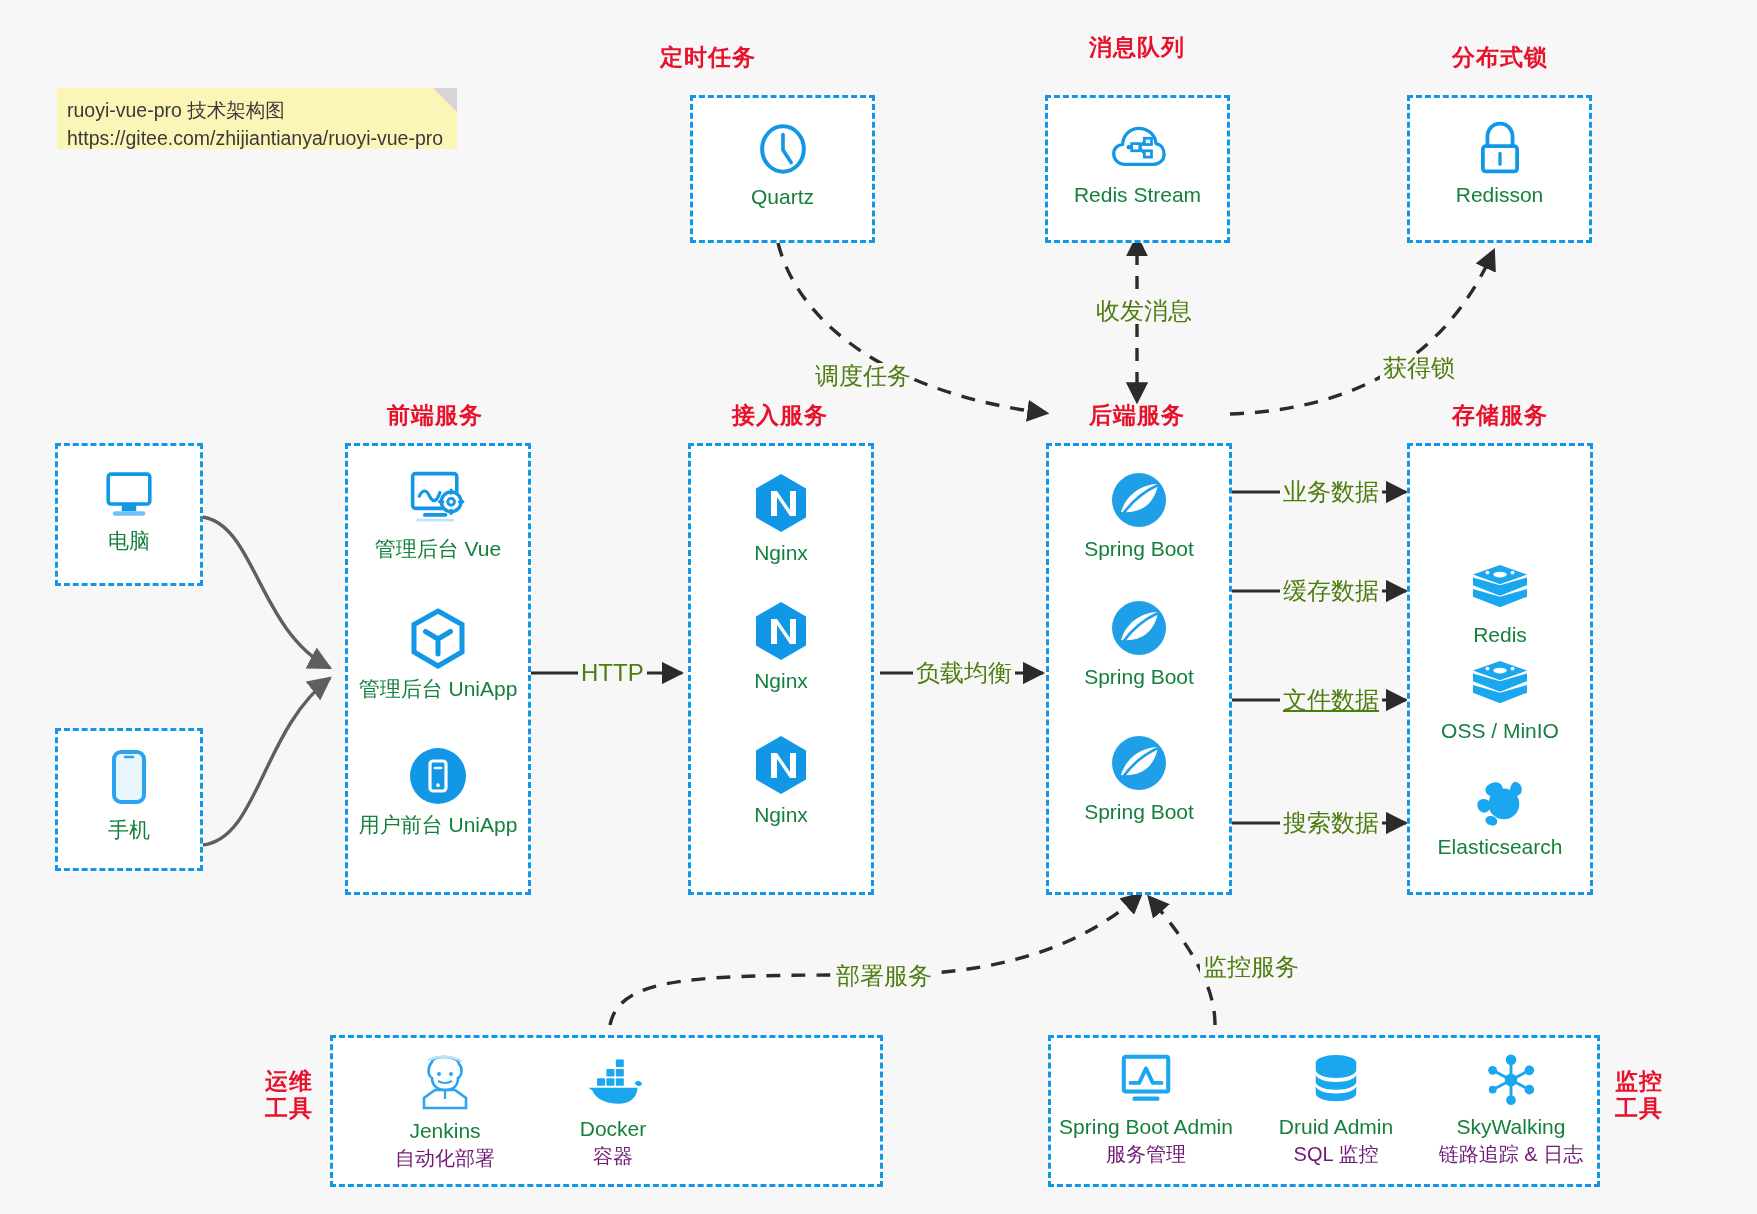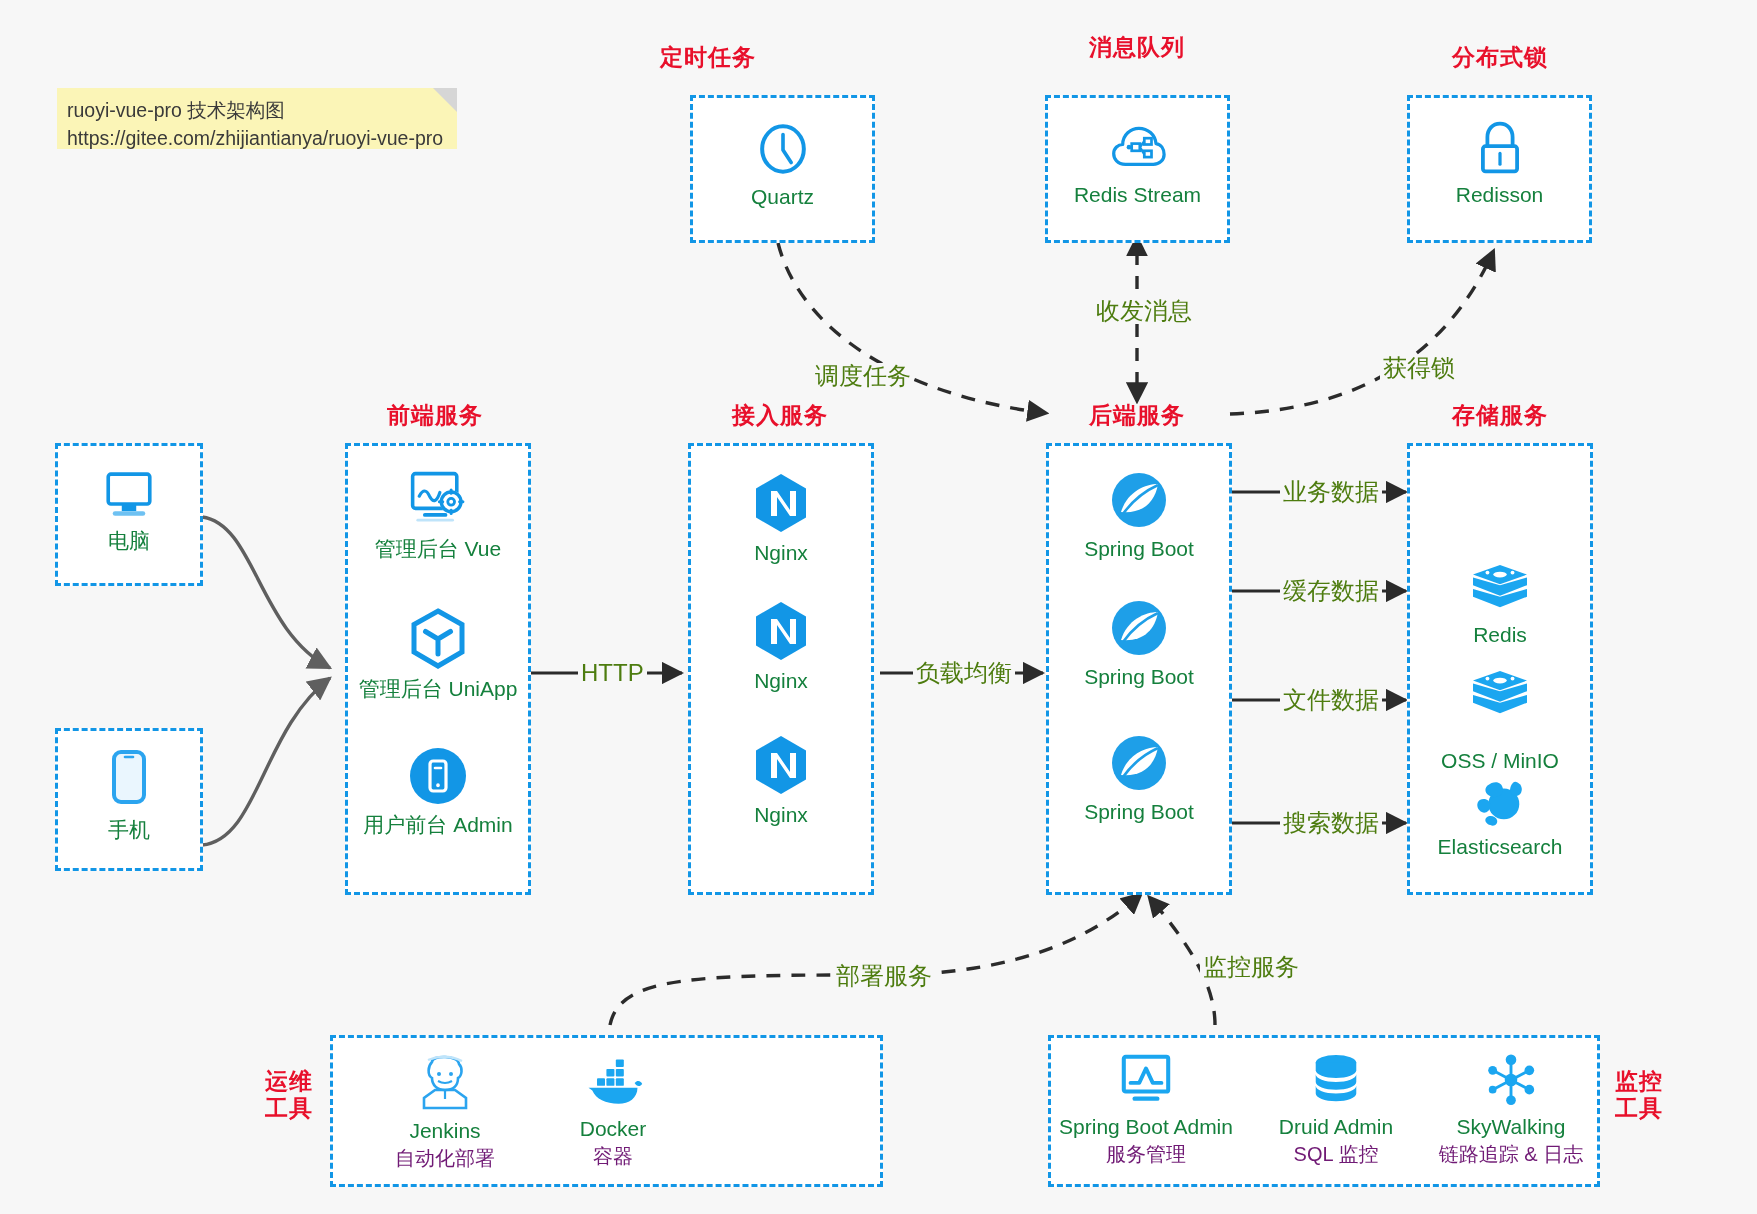--- a/index.html
+++ b/index.html
@@ -225,21 +225,21 @@
       <div class="lbl">管理后台 UniApp</div>
     </div>
 
     <div class="node" style="left:0;top:300px;width:180px;">
       <svg class="ico" width="60" height="60" viewBox="0 0 60 60">
         <circle cx="30" cy="30" r="28" fill="#1296e6"></circle>
         <rect x="22" y="15" width="16" height="30" rx="3.2" fill="none" stroke="#ffffff" stroke-width="3.2"></rect>
         <line x1="27" y1="22" x2="33" y2="22" stroke="#ffffff" stroke-width="2.6" stroke-linecap="round"></line>
         <line x1="30" y1="39" x2="30" y2="39.5" stroke="#ffffff" stroke-width="3.6" stroke-linecap="round"></line>
       </svg>
-      <div class="lbl">用户前台 Admin</div>
+      <div class="lbl">用户前台 UniApp</div>
     </div>
   </div>
 
   <div class="gtitle" style="left:690px;top:400px;width:180px;">接入服务</div>
   <div class="gbox" style="left:688px;top:443px;width:186px;height:452px;">
 
     <div class="node" style="left:0;top:26px;width:180px;">
       <svg class="ico" width="58" height="62" viewBox="0 0 58 62">
         <path d="M29 2 L54 16.5 L54 45.5 L29 60 L4 45.5 L4 16.5 Z" fill="#1296e6"></path>
         <path d="M19 44 L19 19 L25 19 L38 38 L38 19 L44 19 L44 44 L38 44 L25 25 L25 44 Z" fill="#ffffff"></path>
@@ -304,21 +304,21 @@
         <path d="M31 36 L3 28 L3 36 L31 47 L59 36 L59 28 Z" fill="#1ba6f0"></path>
         <path d="M31 24 L3 16 L3 24 L31 35 L59 24 L59 16 Z" fill="#1ba6f0"></path>
         <path d="M31 3 L3 13 L31 23 L59 13 Z" fill="#1ba6f0"></path>
         <ellipse cx="31" cy="13" rx="7" ry="3" fill="#ffffff"></ellipse>
         <circle cx="18" cy="11" r="2" fill="#ffffff"></circle>
         <circle cx="44" cy="11" r="2" fill="#ffffff"></circle>
       </svg>
       <div class="lbl">Redis</div>
     </div>
 
-    <div class="node" style="left:0;top:222px;width:180px;gap:20px;">
+    <div class="node" style="left:0;top:212px;width:180px;">
       <svg class="ico" width="60" height="54" viewBox="0 0 62 56">
         <path d="M31 36 L3 28 L3 36 L31 47 L59 36 L59 28 Z" fill="#1ba6f0"></path>
         <path d="M31 24 L3 16 L3 24 L31 35 L59 24 L59 16 Z" fill="#1ba6f0"></path>
         <path d="M31 3 L3 13 L31 23 L59 13 Z" fill="#1ba6f0"></path>
         <ellipse cx="31" cy="13" rx="7" ry="3" fill="#ffffff"></ellipse>
         <circle cx="18" cy="11" r="2" fill="#ffffff"></circle>
         <circle cx="44" cy="11" r="2" fill="#ffffff"></circle>
       </svg>
       <div class="lbl">OSS / MinIO</div>
     </div>
@@ -429,19 +429,19 @@
   </div>
 
   <div class="elabel" style="left:578px;top:660px;">HTTP</div>
   <div class="elabel" style="left:913px;top:660px;">负载均衡</div>
   <div class="elabel" style="left:812px;top:363px;">调度任务</div>
   <div class="elabel" style="left:1093px;top:298px;">收发消息</div>
   <div class="elabel" style="left:1380px;top:355px;">获得锁</div>
 
   <div class="elabel" style="left:1280px;top:479px;">业务数据</div>
   <div class="elabel" style="left:1280px;top:578px;">缓存数据</div>
-  <div class="elabel" style="left:1280px;top:687px;">文件数据</div>
+  <div class="elabel" style="left:1280px;top:687px;text-decoration:underline;">文件数据</div>
   <div class="elabel" style="left:1280px;top:810px;">搜索数据</div>
 
   <div class="elabel" style="left:833px;top:963px;">部署服务</div>
   <div class="elabel" style="left:1180px;top:954px;margin-left:20px;">监控服务</div>
 
 </div>
 
 </body></html>

